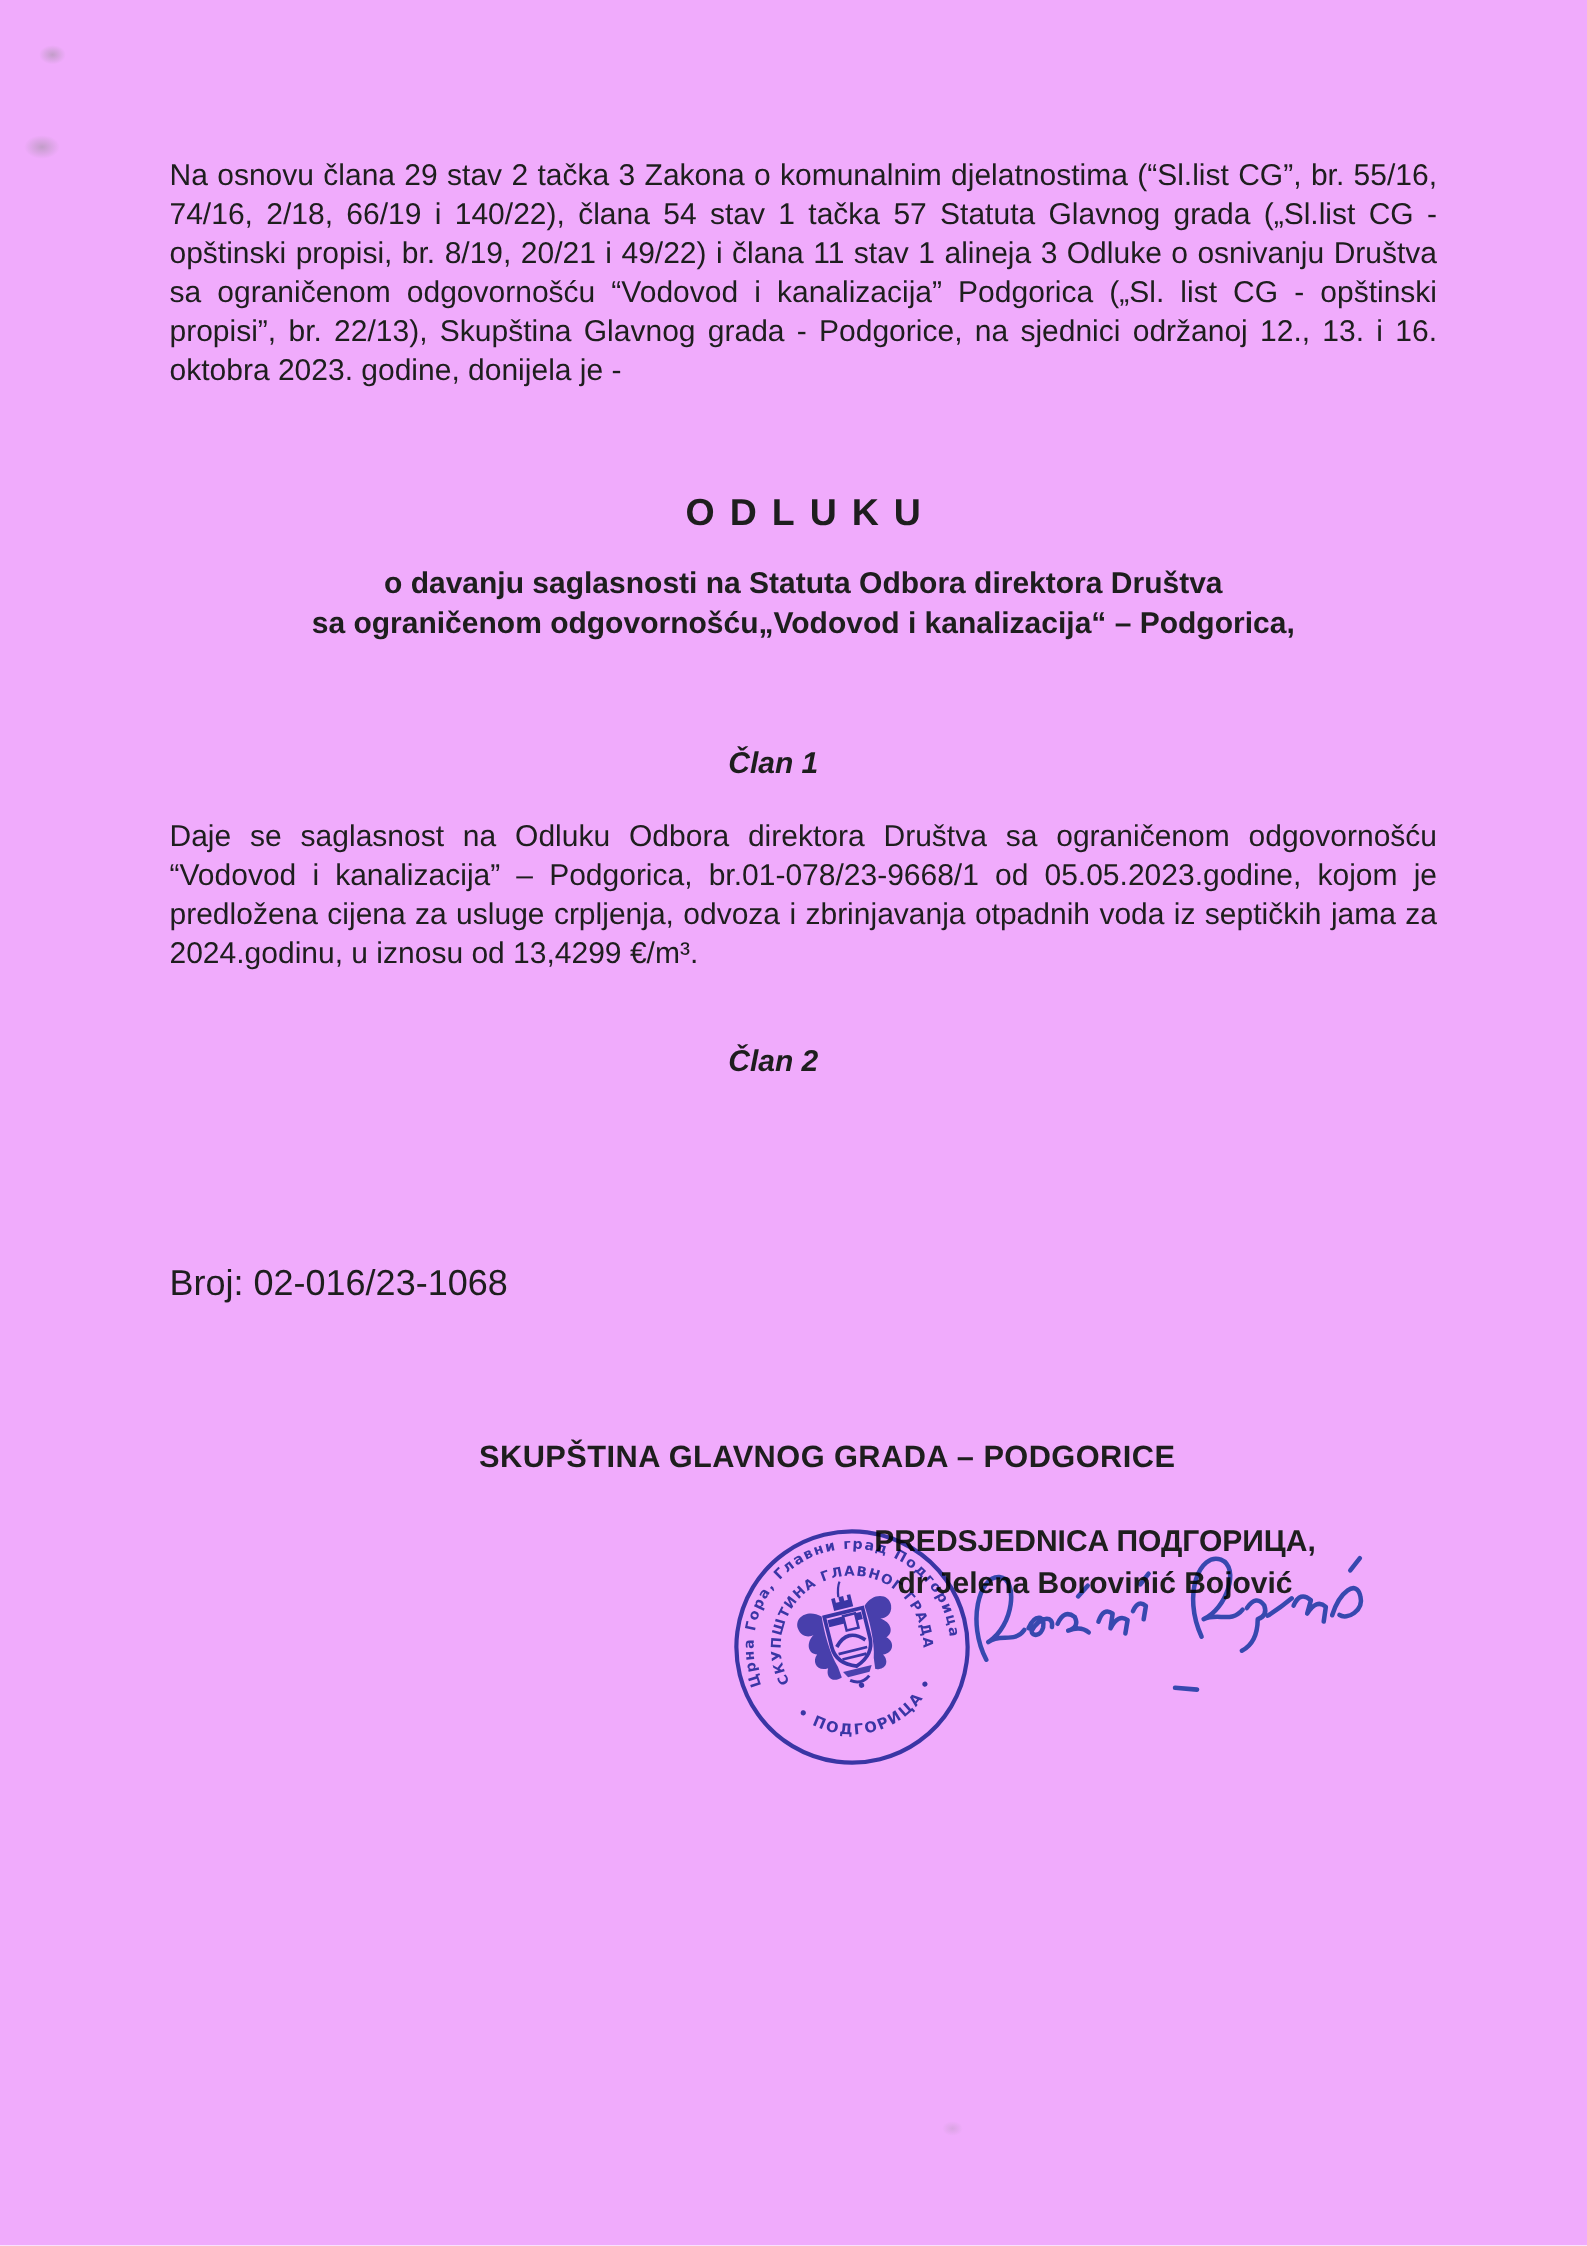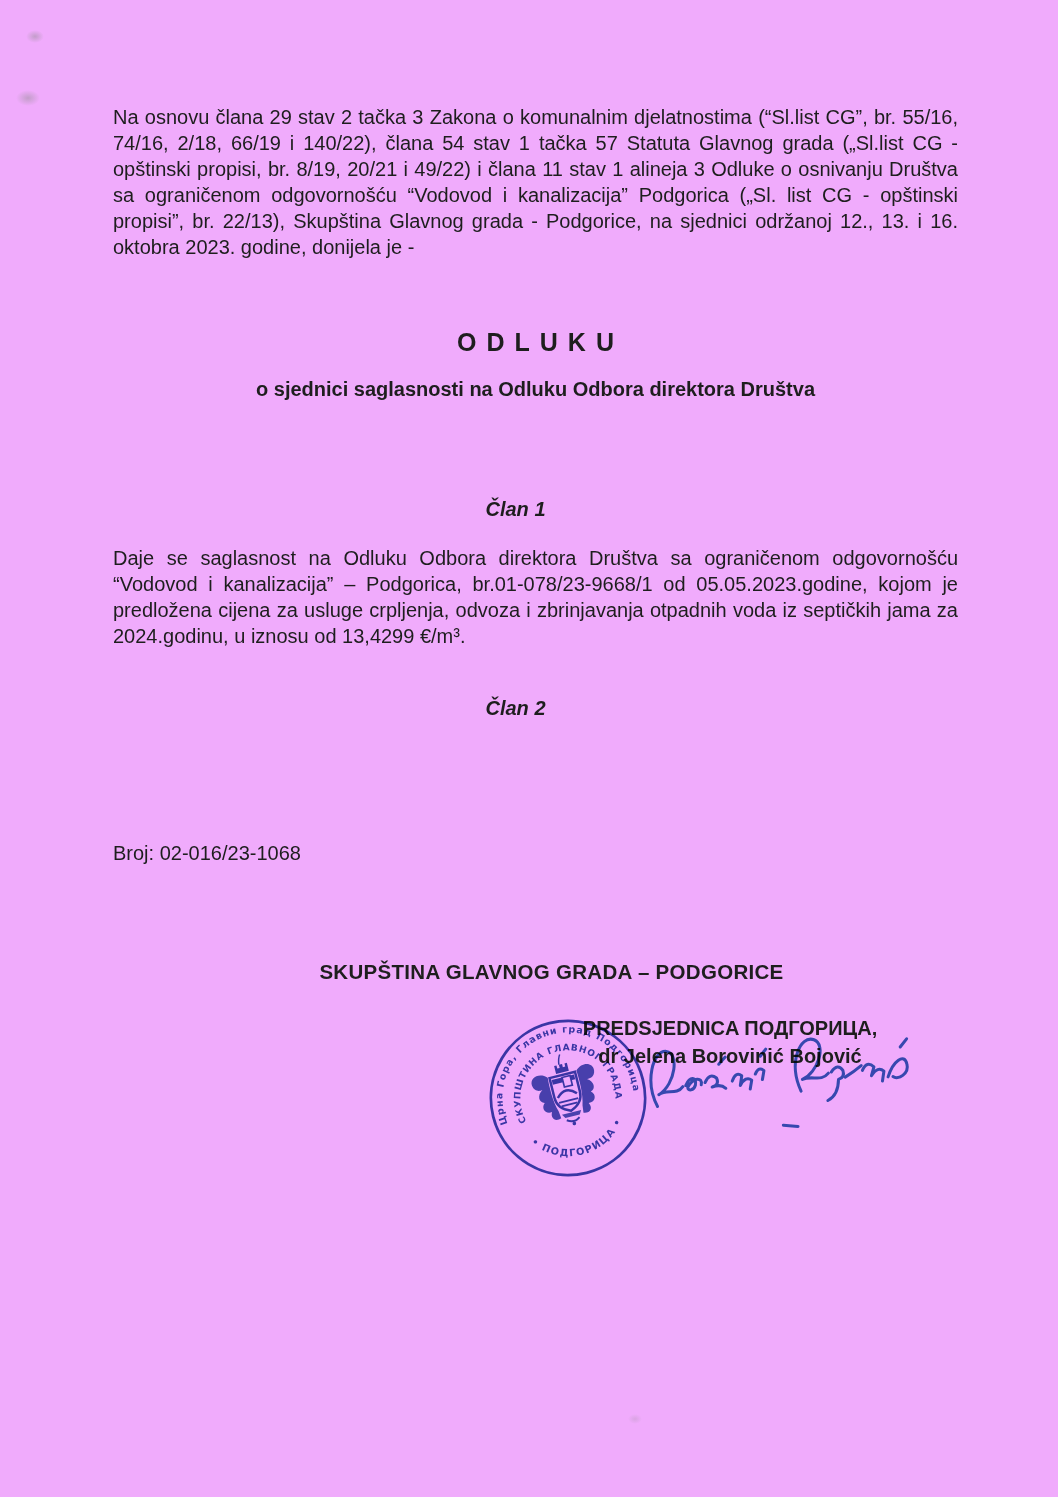--- a/index.html
+++ b/index.html
@@ -28,21 +28,21 @@
     text-align:center;font-weight:bold;font-size:20px;line-height:27px;
   }
   .article-heading{
     position:absolute;left:93px;width:845px;
     text-align:center;font-weight:bold;font-size:20px;font-style:italic;
   }
   .h1pos{top:498px;}
   .h2pos{top:697px;}
   .a1pos{top:545px;}
   .a2pos{top:742px;}
-  .line{position:absolute;left:113px;font-size:20px;}
+  .line{position:absolute;left:113px;font-size:24px;}
   .brojpos{top:842px;}
   .datepos{top:868px;}
   .assembly{
     position:absolute;left:129px;width:845px;top:960px;
     text-align:center;font-weight:bold;font-size:20.5px;letter-spacing:.3px;
   }
   .sigblock{
     position:absolute;left:560px;width:340px;top:1014px;
     text-align:center;font-weight:bold;font-size:20px;line-height:28px;
   }
@@ -67,21 +67,22 @@
 
   <div class="smudge s1"></div>
   <div class="smudge s2"></div>
   <div class="smudge s3"></div>
 
   <p class="para intro">Na osnovu člana 29 stav 2 tačka 3 Zakona o komunalnim djelatnostima (“Sl.list CG”, br. 55/16, 74/16, 2/18, 66/19 i 140/22), člana 54 stav 1 tačka 57 Statuta Glavnog grada („Sl.list CG - opštinski propisi, br. 8/19, 20/21 i 49/22) i člana 11 stav 1 alineja 3 Odluke o osnivanju Društva sa ograničenom odgovornošću “Vodovod i kanalizacija” Podgorica („Sl. list CG - opštinski propisi”, br. 22/13), Skupština Glavnog grada - Podgorice, na sjednici održanoj 12., 13. i 16. oktobra 2023. godine, donijela je -</p>
 
   <div class="title">ODLUKU</div>
 
   <div class="subtitle">
-    <div>o sjednici saglasnosti na Odluku Odbora direktora Društva</div>
+    <div>o davanju saglasnosti na Statuta Odbora direktora Društva</div>
+    <div>sa ograničenom odgovornošću„Vodovod i kanalizacija“ – Podgorica,</div>
   </div>
 
   <div class="article-heading h1pos">Član 1</div>
   <p class="para a1pos">Daje se saglasnost na Odluku Odbora direktora Društva sa ograničenom odgovornošću “Vodovod i kanalizacija” – Podgorica, br.01-078/23-9668/1 od 05.05.2023.godine, kojom je predložena cijena za usluge crpljenja, odvoza i zbrinjavanja otpadnih voda iz septičkih jama za 2024.godinu, u iznosu od 13,4299 €/m³.</p>
 
   <div class="article-heading h2pos">Član 2</div>
 
   <div class="line brojpos">Broj: 02-016/23-1068</div>
 
   <div class="assembly">SKUPŠTINA GLAVNOG GRADA – PODGORICE</div>

